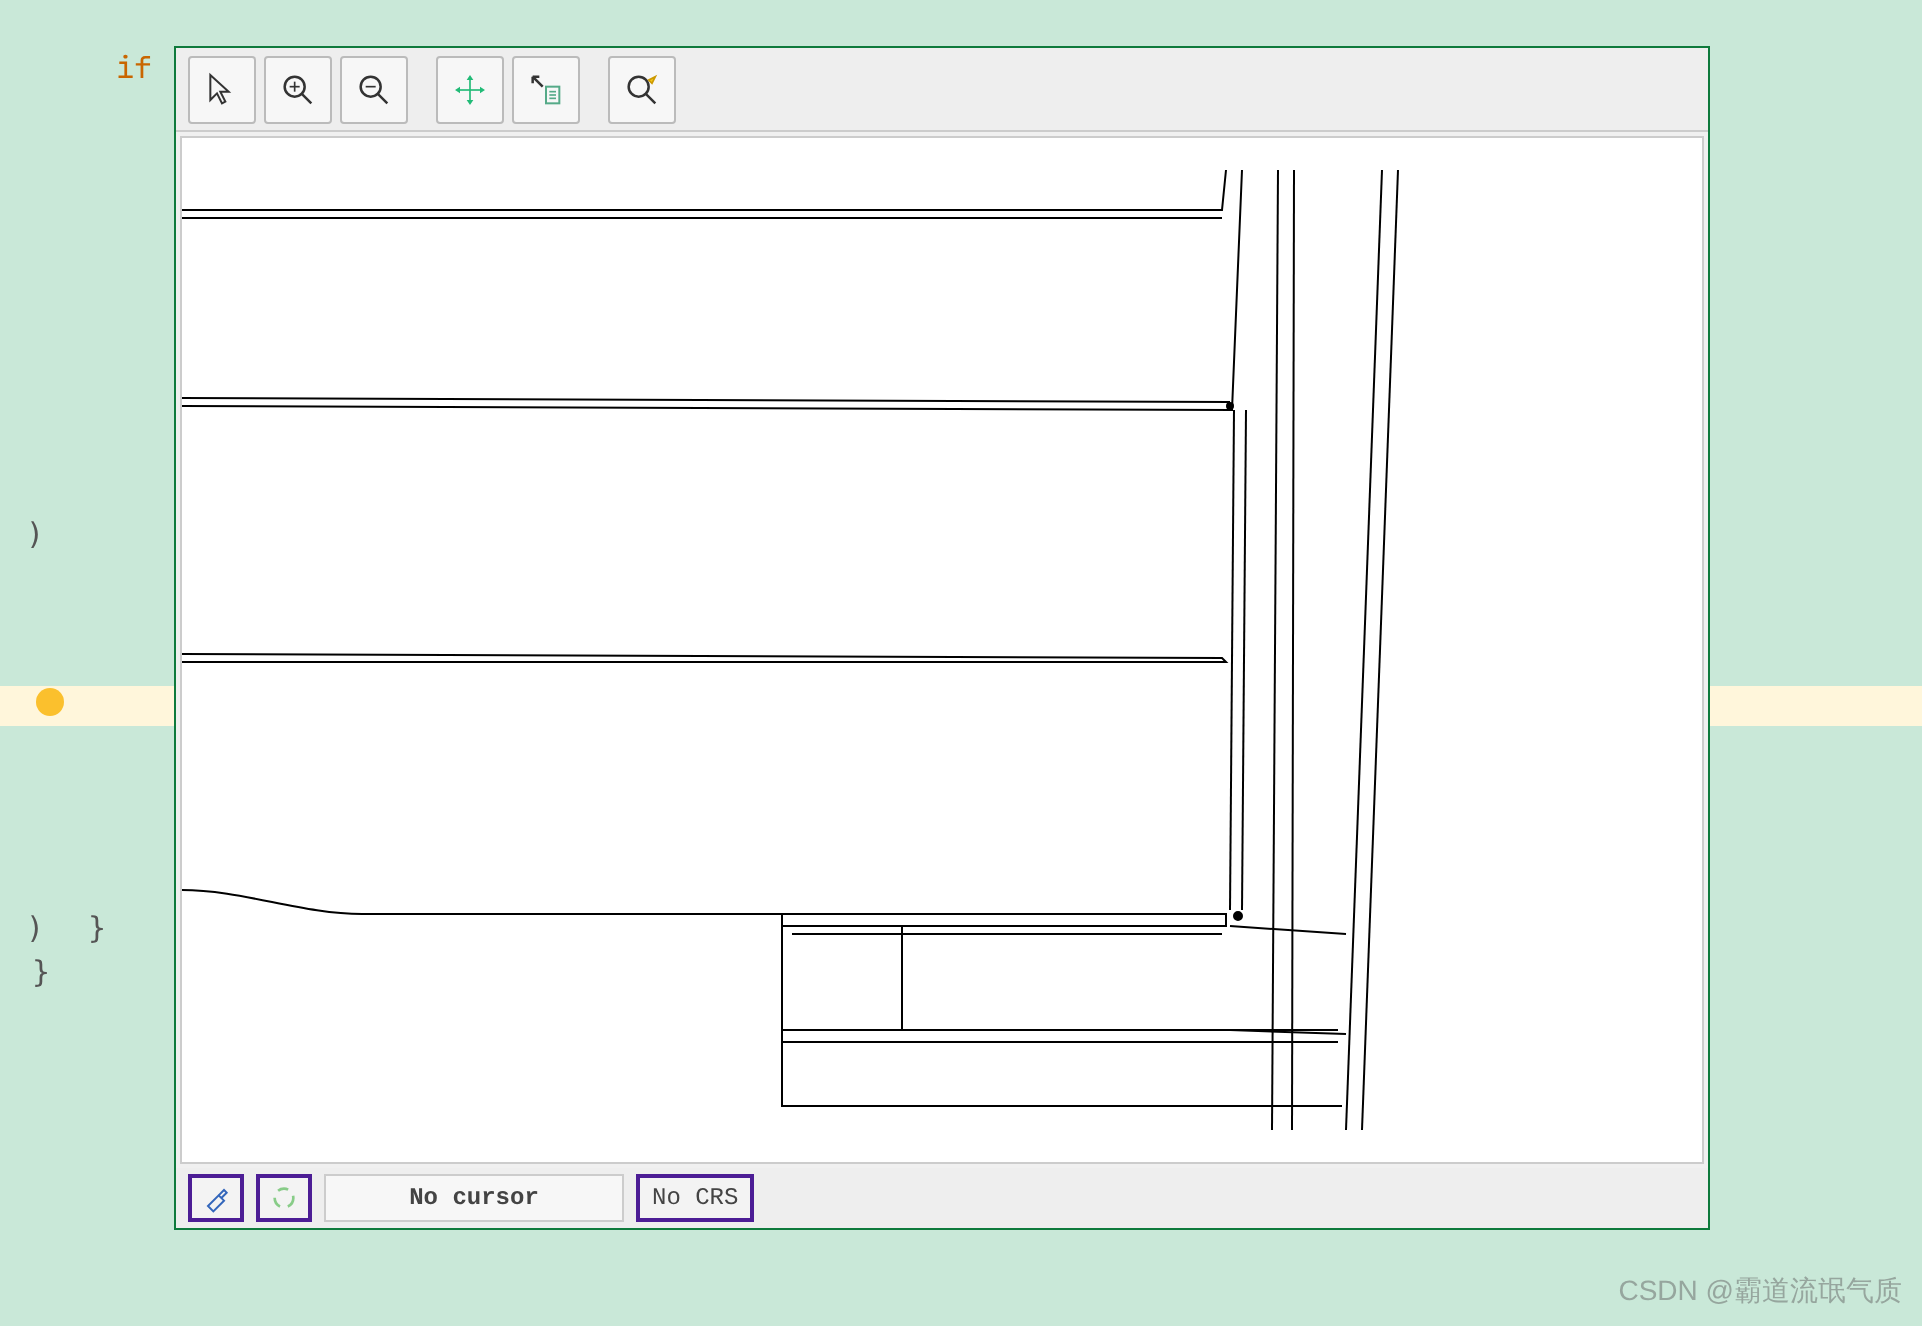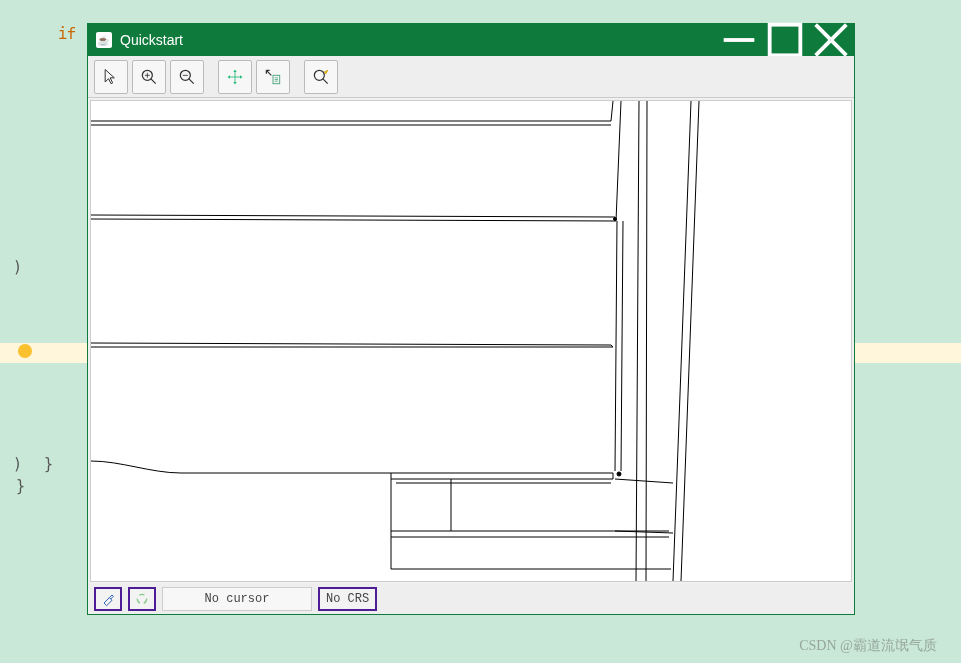--- a/index.html
+++ b/index.html
@@ -97,66 +97,46 @@
   display: flex; align-items: center; justify-content: center;
   padding: 0 6px;
 }
 .status-btn.icon { width: 28px; padding: 0; }
 .status-cell {
   height: 24px;
   border: 1px solid #ccc;
   background: #f7f7f7;
   display: flex; align-items: center; justify-content: center;
   padding: 0 10px;
+  font-weight: bold;
 }
 .status-cursor { width: 150px; }
 .status-coords { flex: 1; justify-content: flex-start; }
 
 .watermark {
-  position: absolute; right: 24px; bottom: 8px;
+  position: absolute; right: 10px; bottom: 8px;
   color: rgba(100,100,100,0.5);
-  font-size: 14px; font-family: Liberation Serif, serif;
+  font-size: 14px; font-family: Liberation Sans, sans-serif;
 }
 </style>
 </head>
 <body>
 
 <div class="highlight-strip"></div>
 <div class="bulb"></div>
 
 <div class="code-bg" style="top:4px;">
   <span class="kw">if</span><span> (file == </span><span class="nul">null</span><span>) {</span>
 </div>
 <div class="code-paren1">)</div>
 <div class="code-paren2">)</div>
 <div class="code-brace1">}</div>
 <div class="code-brace2">}</div>
 
 <div class="window">
-  <div class="titlebar">
-    <div class="app-icon"></div>
-    <div class="title-text">Quickstart</div>
-    <div class="title-spacer"></div>
-    <div class="win-btn">
-      <svg viewBox="0 0 12 12">
-          <line x1="2" y1="6" x2="10" y2="6" stroke="#fff" stroke-width="1"></line>
-        </svg>
-    </div>
-    <div class="win-btn">
-      <svg viewBox="0 0 12 12">
-          <rect x="2" y="2" width="8" height="8" stroke="#fff" fill="none" stroke-width="1"></rect>
-        </svg>
-    </div>
-    <div class="win-btn">
-      <svg viewBox="0 0 12 12">
-          <line x1="2" y1="2" x2="10" y2="10" stroke="#fff" stroke-width="1"></line>
-          <line x1="10" y1="2" x2="2" y2="10" stroke="#fff" stroke-width="1"></line>
-        </svg>
-    </div>
-  </div>
 
   <div class="toolbar">
     <div class="tbtn">
       <svg viewBox="0 0 24 24">
           <path d="M5 3 L5 18 L9 14 L12 20 L14 19 L11 13 L16 13 Z" fill="none" stroke="#333" stroke-width="1.2"></path>
         </svg>
     </div>
     <div class="tbtn">
       <svg viewBox="0 0 24 24">
           <circle cx="10" cy="10" r="6" fill="none" stroke="#333" stroke-width="1.5"></circle>

